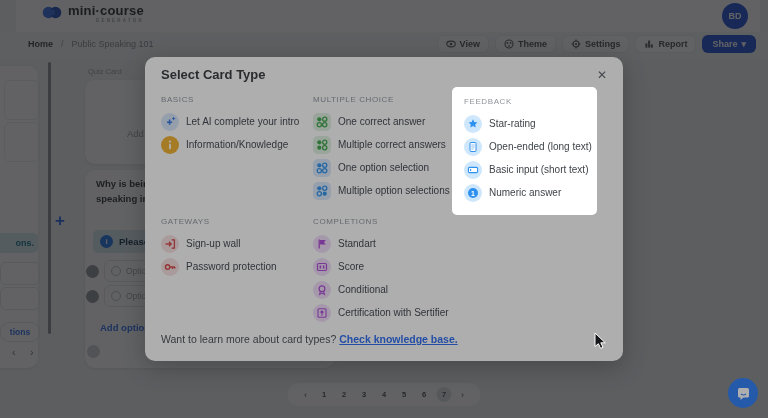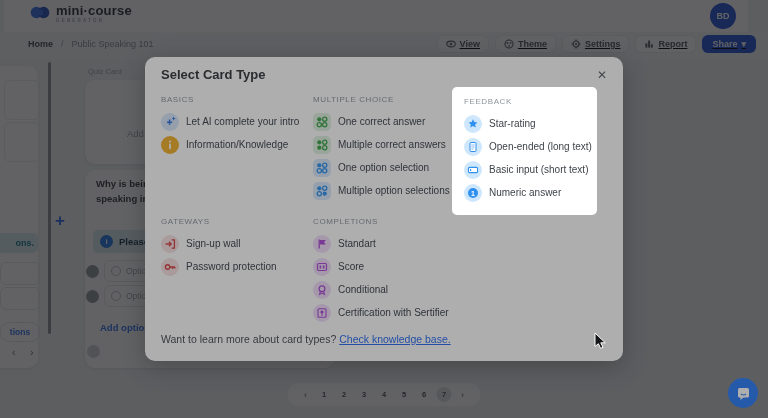--- a/index.html
+++ b/index.html
@@ -1,33 +1,33 @@
 <!DOCTYPE html>
 <html><head>
 <meta charset="utf-8">
 <style>
   html,body{margin:0;padding:0;background:#4b4d50;}
   #app{position:relative;width:768px;height:418px;overflow:hidden;
        font-family:"Liberation Sans",sans-serif;background:#eef0f2;}
 
   
-  .header{position:absolute;left:4px;top:0;width:744px;height:32px;background:#ffffff;z-index:1;}
+  .header{position:absolute;left:16px;top:0;width:744px;height:32px;background:#ffffff;z-index:1;text-align:right;}
   .logo-wrap{position:absolute;left:26px;top:4px;display:flex;gap:6px;align-items:flex-start;}
   .logo-name{font-size:13px;font-weight:bold;color:#26292d;letter-spacing:.2px;line-height:14px;}
   .logo-sub{font-size:4.5px;color:#9aa0a6;letter-spacing:2.2px;font-weight:bold;}
   .avatar{position:absolute;right:12px;top:3px;width:26px;height:26px;border-radius:50%;
           background:#1d4ed8;color:#fff;font-size:9px;font-weight:bold;
           display:flex;align-items:center;justify-content:center;}
   .toolbar{position:absolute;left:0;top:32px;width:768px;height:28px;background:#f3f4f6;
            border-bottom:1px solid #e7e9eb;z-index:1;}
   .breadcrumb{position:absolute;left:28px;top:7px;font-size:9px;display:flex;gap:8px;}
   .bc-home{font-weight:bold;color:#3c4043;}
   .bc-sep{color:#9aa0a6;}
   .bc-cur{color:#85898e;}
-  .tb-actions{position:absolute;right:12px;top:3px;display:flex;gap:6px;align-items:center;text-decoration:underline;}
+  .tb-actions{position:absolute;right:12px;top:3px;display:flex;gap:6px;align-items:center;}
   .tb-btn{display:flex;gap:4px;align-items:center;background:#fbfcfd;border:1px solid #e8eaec;
           border-radius:6px;padding:3px 8px;font-size:9px;font-weight:bold;color:#4a4e53;}
   .share-btn{display:flex;gap:4px;align-items:center;background:#1d4ed8;border-radius:6px;
              padding:4px 10px;font-size:9px;font-weight:bold;color:#ffffff;}
 
   
   .content{position:absolute;left:0;top:60px;width:768px;height:358px;background:#eef0f2;z-index:1;}
   .card{position:absolute;background:#ffffff;border-radius:10px;box-shadow:0 1px 3px rgba(0,0,0,.08);}
   .card-left{left:-70px;top:6px;width:108px;height:302px;}
   .lthumb{position:absolute;border:1px solid #e8eaec;border-radius:6px;width:34px;height:38px;left:74px;}
@@ -78,21 +78,21 @@
   .modal{position:absolute;left:145px;top:57px;width:478px;height:304px;background:#ffffff;
          border-radius:10px;z-index:20;box-shadow:0 6px 24px rgba(0,0,0,.25);}
   .modal-title{position:absolute;left:16px;top:10px;font-size:13px;font-weight:bold;color:#35383c;}
   .modal-close{position:absolute;right:14px;top:9px;font-size:12px;color:#5f6368;padding:2px;}
   .mgroup{position:absolute;width:150px;}
   .mg-title{font-size:8px;font-weight:normal;letter-spacing:.6px;color:#8f959b;margin-bottom:6px;}
   .mitem{display:flex;align-items:center;gap:7px;height:23px;}
   .mitem .lbl{font-size:10px;font-weight:500;color:#3f444a;white-space:nowrap;}
   .icn{width:18px;height:18px;flex:0 0 auto;display:block;}
   .mfooter{position:absolute;left:16px;top:276px;font-size:10.5px;color:#4a4e53;}
-  .mfooter a{color:#2b6cf0;text-decoration:underline;font-weight:400;}
+  .mfooter a{color:#2b6cf0;text-decoration:underline;font-weight:700;}
 
   
   .spotlight{position:absolute;left:452px;top:87px;width:145px;height:128px;background:#ffffff;
              border-radius:5px;z-index:40;padding:10px 0 0 12px;box-sizing:border-box;}
 
   .cursor{position:absolute;left:594px;top:332px;z-index:60;}
 </style>
 </head>
 <body>
 

